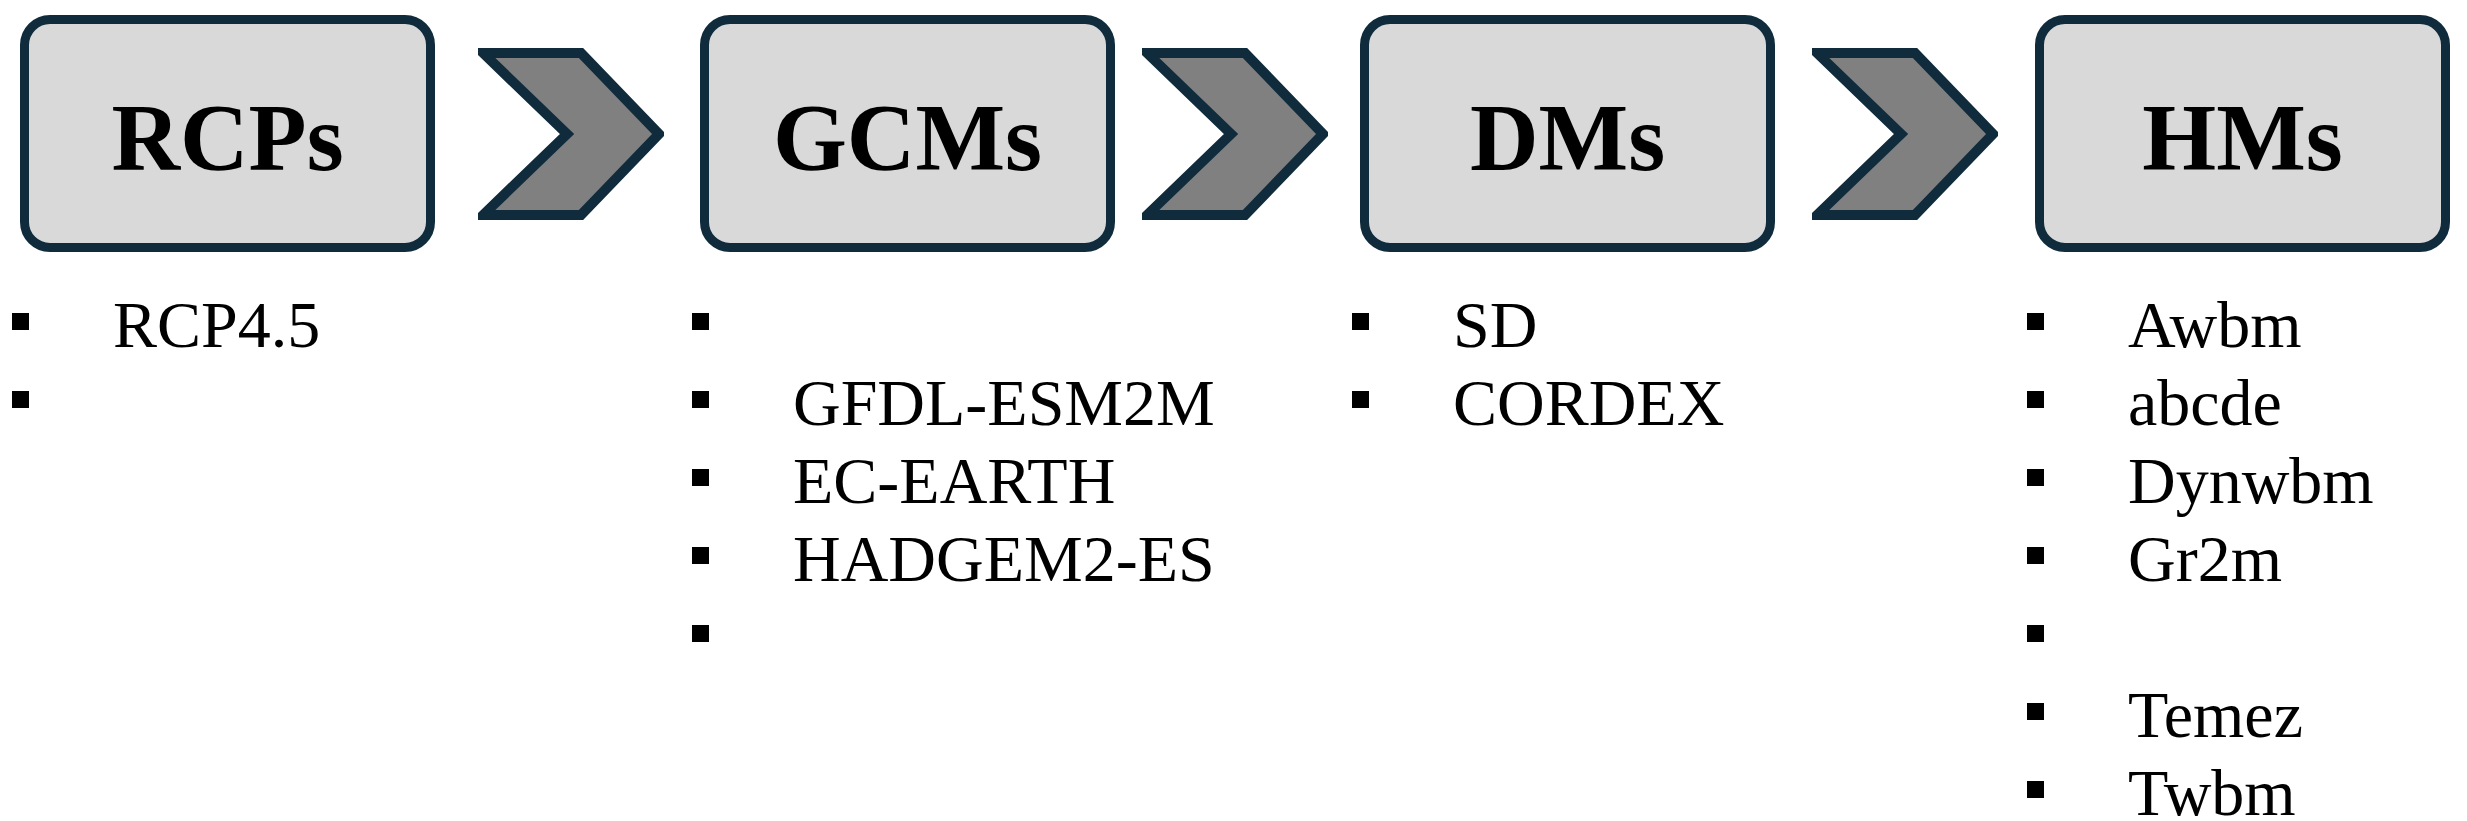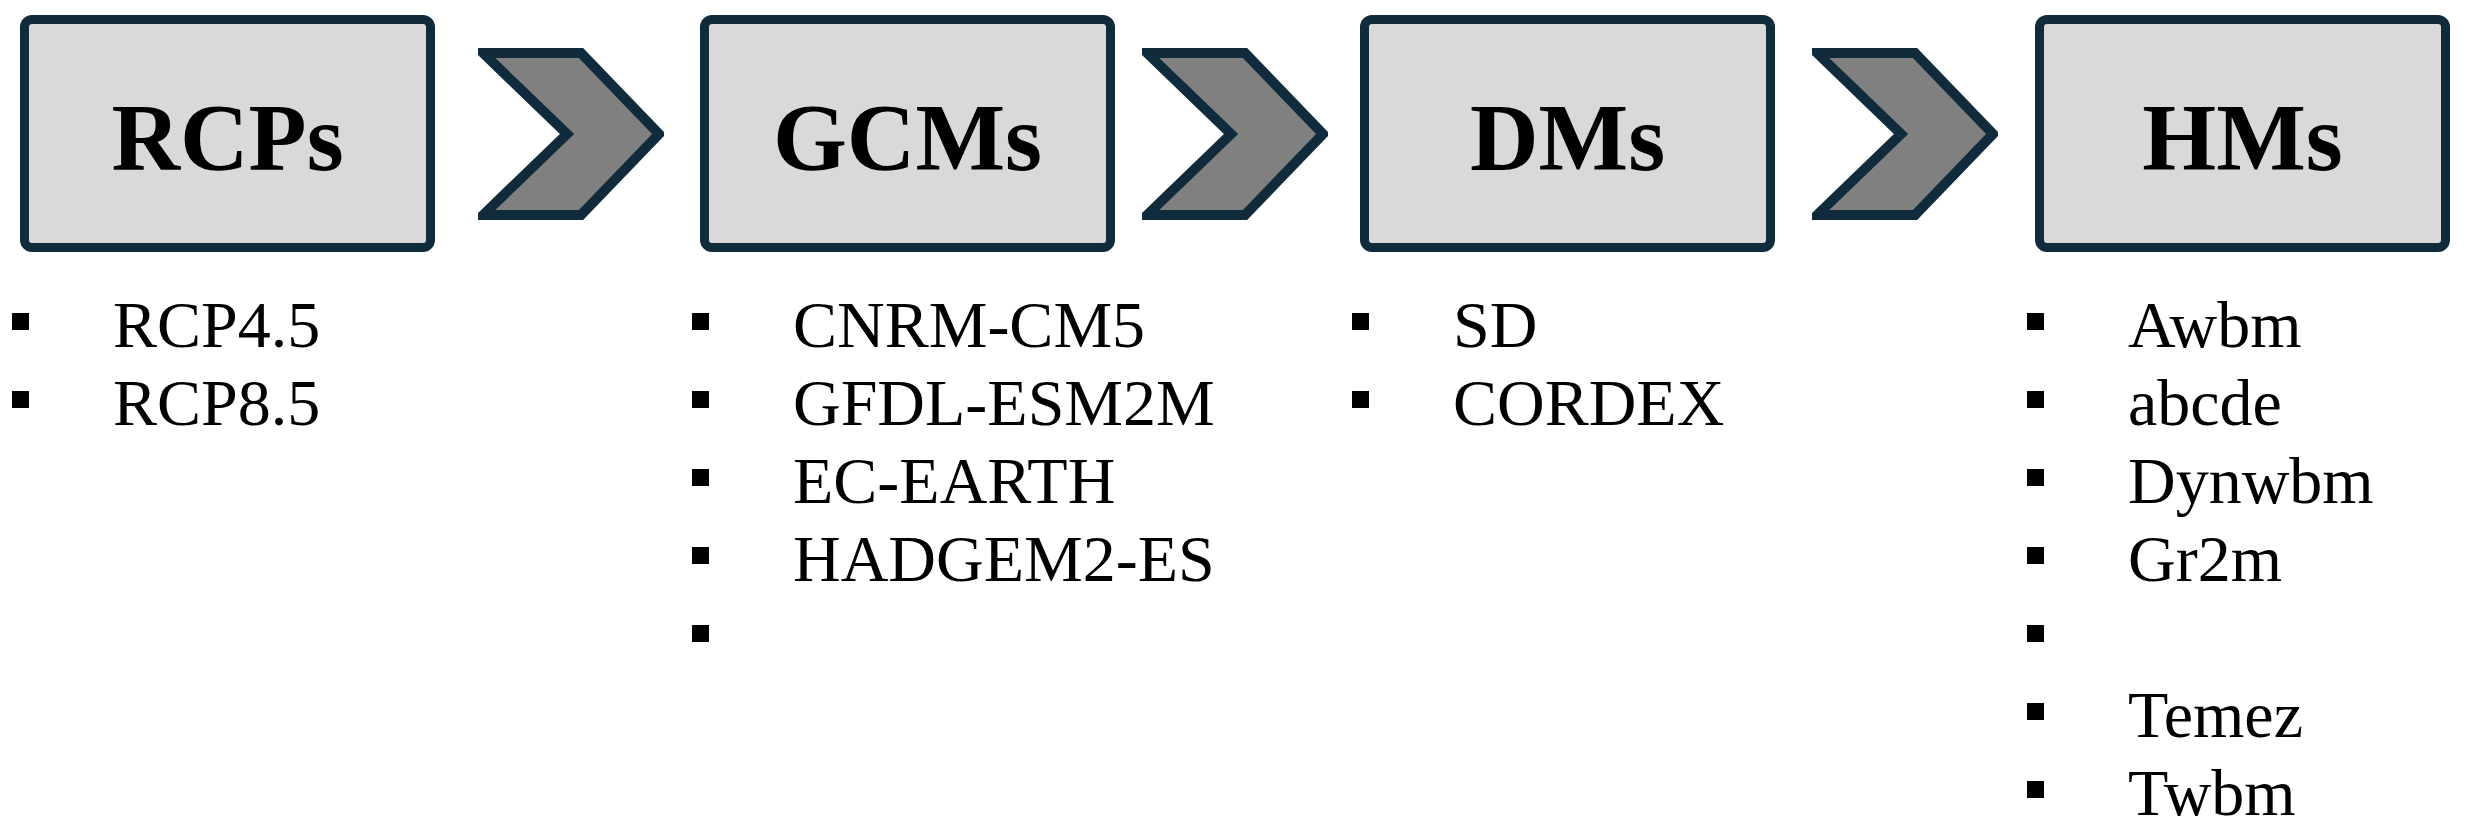--- a/index.html
+++ b/index.html
@@ -30,21 +30,21 @@
   .col-4 { left: 2035px; }
 
   .box {
     position: absolute;
     top: 15px;
     left: 0;
     width: 415px;
     height: 237px;
     background: var(--box-fill);
     border: 9px solid var(--box-border);
-    border-radius: 12px;
+    border-radius: 30px;
     display: flex;
     align-items: center;
     justify-content: center;
   }
   .box-label {
     font-size: 95px;
     font-weight: bold;
     padding-top: 8px;
     letter-spacing: 0px;
   }
@@ -88,36 +88,36 @@
 <body>
 
 <div class="canvas">
 
   <div class="col col-1">
     <div class="box">
       <span class="box-label">RCPs</span>
     </div>
     <ul class="stage-list">
       <li><span class="bullet"></span><span>RCP4.5</span></li>
-      <li><span class="bullet"></span><span>RCP8.5</span></li>
+      <li><span class="bullet"></span></li>
     </ul>
   </div>
 
   <div class="chevron chevron-1">
     <svg viewBox="0 0 186 172" aria-hidden="true">
       <polygon points="5,5 103,5 181,86 103,167 5,167 89,86"></polygon>
     </svg>
   </div>
 
   <div class="col col-2">
     <div class="box">
       <span class="box-label">GCMs</span>
     </div>
     <ul class="stage-list">
-      <li><span class="bullet"></span><span>CNRM-CM5</span></li>
+      <li><span class="bullet"></span></li>
       <li><span class="bullet"></span><span>GFDL-ESM2M</span></li>
       <li><span class="bullet"></span><span>EC-EARTH</span></li>
       <li><span class="bullet"></span><span>HADGEM2-ES</span></li>
       <li><span class="bullet"></span></li>
     </ul>
   </div>
 
   <div class="chevron chevron-2">
     <svg viewBox="0 0 186 172" aria-hidden="true">
       <polygon points="5,5 103,5 181,86 103,167 5,167 89,86"></polygon>

